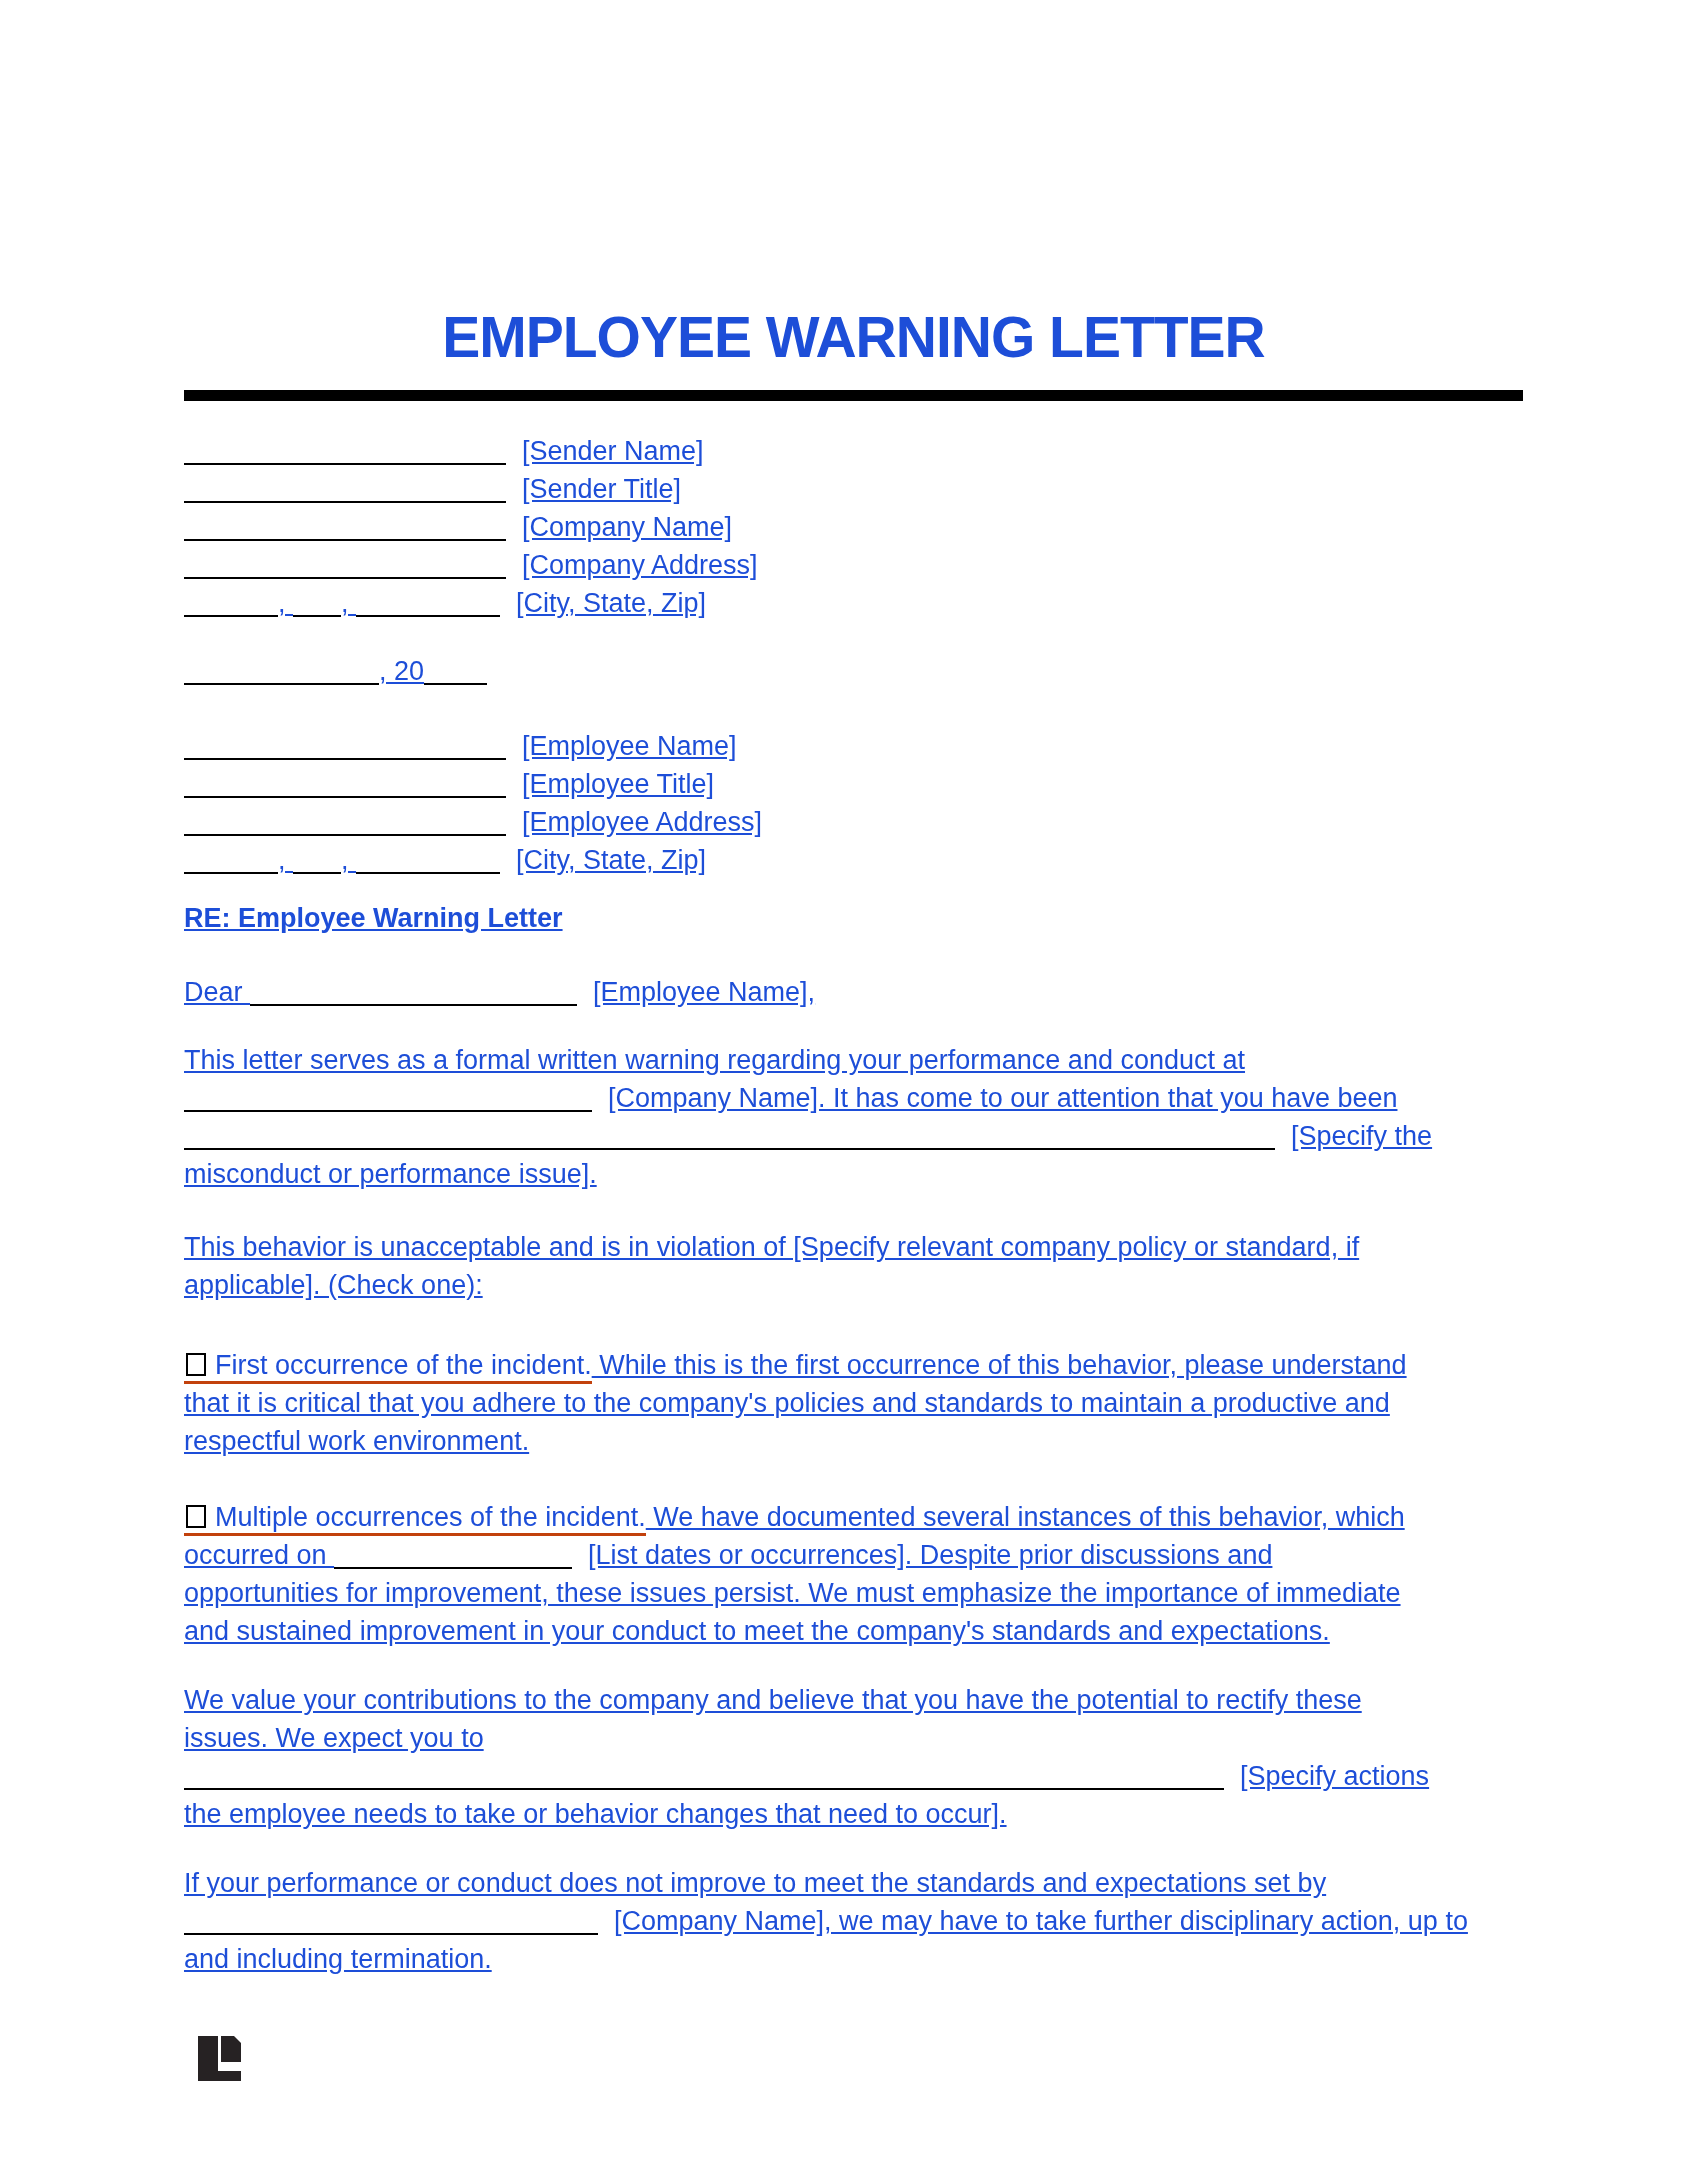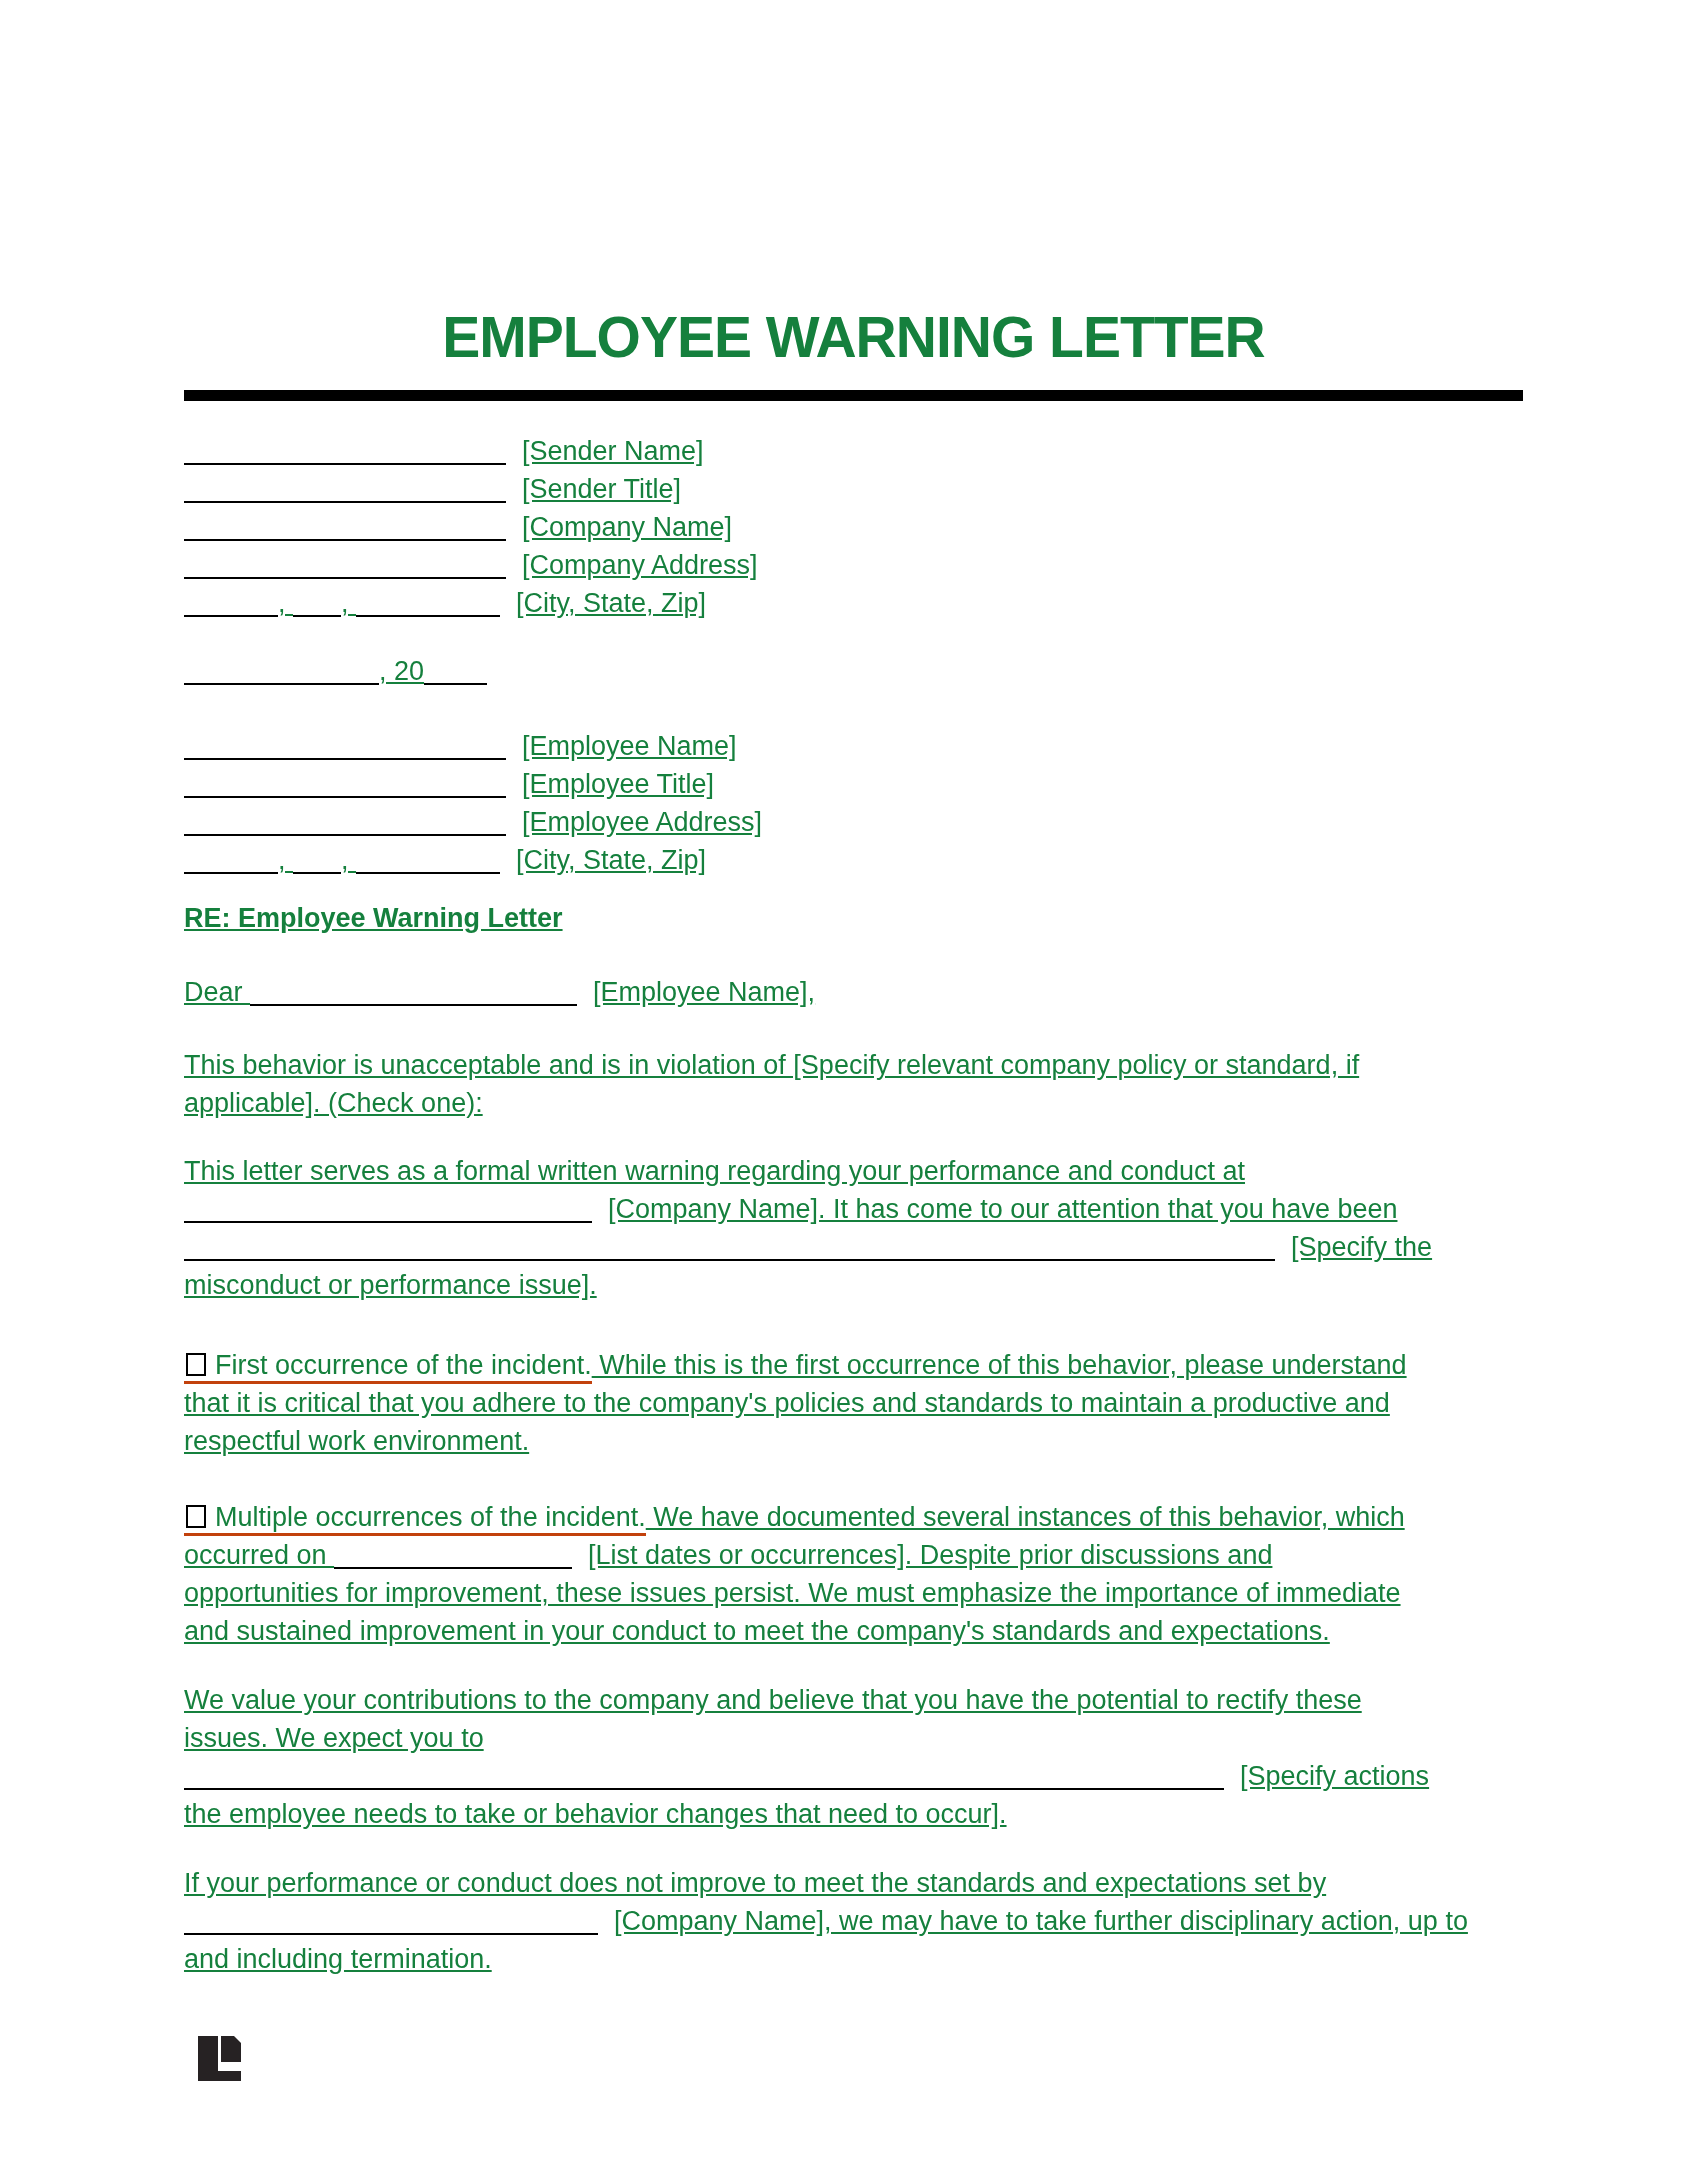--- a/index.html
+++ b/index.html
@@ -1,18 +1,18 @@
 <!DOCTYPE html>
 <html><head>
 <meta charset="utf-8">
 <style>
   html,body{margin:0;padding:0;background:#e8e8e8;}
   .page{
     width:1683px;height:2178px;background:#ffffff;position:relative;
-    font-family:"Liberation Sans","DejaVu Sans",sans-serif;color:#15803d;
+    font-family:"Liberation Sans","DejaVu Sans",sans-serif;color:#1d4ed8;
     margin:0 auto;overflow:hidden;
   }
   .content{position:absolute;left:184px;top:0;width:1339px;padding-top:307px;}
   .doc-title{
     margin:0;font-size:57px;line-height:61px;font-weight:700;
     text-align:center;letter-spacing:-1px;white-space:nowrap;
   }
   .title-rule{margin-top:22px;height:11px;background:#000;}
   .block{font-size:27px;text-decoration:underline;}
   .line{line-height:38px;white-space:pre;}
@@ -64,29 +64,29 @@
           <div class="line" data-name="text-line"><span class="blank" data-name="blank-field" style="width: 322px;"></span><span class="lbl" data-name="placeholder-label">[Employee Title]</span></div>
           <div class="line" data-name="text-line"><span class="blank" data-name="blank-field" style="width: 322px;"></span><span class="lbl" data-name="placeholder-label">[Employee Address]</span></div>
           <div class="line" data-name="text-line"><span class="blank" data-name="blank-field" style="width: 94px;"></span><span class="txt" data-name="text-run">, </span><span class="blank" data-name="blank-field" style="width: 48px;"></span><span class="txt" data-name="text-run">, </span><span class="blank" data-name="blank-field" style="width: 144px;"></span><span class="lbl" data-name="placeholder-label">[City, State, Zip]</span></div>
         </div>
         <div class="block" data-name="re-line">
           <div class="line" data-name="text-line"><span class="txt" data-name="text-run">RE: Employee Warning Letter</span></div>
         </div>
         <div class="block" data-name="dear-line">
           <div class="line" data-name="text-line"><span class="txt" data-name="text-run">Dear </span><span class="blank" data-name="blank-field" style="width: 327px;"></span><span class="lbl" data-name="placeholder-label">[Employee Name],</span></div>
         </div>
-        <div class="block" data-name="para-2">
-          <div class="line" data-name="text-line"><span class="txt" data-name="text-run">This behavior is unacceptable and is in violation of [Specify relevant company policy or standard, if</span></div>
-          <div class="line" data-name="text-line"><span class="txt" data-name="text-run">applicable]. (Check one):</span></div>
-        </div>
         <div class="block" data-name="para-1">
           <div class="line" data-name="text-line"><span class="txt" data-name="text-run">This letter serves as a formal written warning regarding your performance and conduct at</span></div>
           <div class="line" data-name="text-line"><span class="blank" data-name="blank-field" style="width: 408px;"></span><span class="lbl" data-name="placeholder-label">[Company Name]. It has come to our attention that you have been</span></div>
           <div class="line" data-name="text-line"><span class="blank" data-name="blank-field" style="width: 1091px;"></span><span class="lbl" data-name="placeholder-label">[Specify the</span></div>
           <div class="line" data-name="text-line"><span class="txt" data-name="text-run">misconduct or performance issue].</span></div>
+        </div>
+        <div class="block" data-name="para-2">
+          <div class="line" data-name="text-line"><span class="txt" data-name="text-run">This behavior is unacceptable and is in violation of [Specify relevant company policy or standard, if</span></div>
+          <div class="line" data-name="text-line"><span class="txt" data-name="text-run">applicable]. (Check one):</span></div>
         </div>
         <div class="block" data-name="para-3">
           <div class="line" data-name="text-line"><span class="uwrap" data-name="checkbox-option"><span class="chk" data-name="checkbox-icon"></span><span data-name="checkbox-option-label">First occurrence of the incident.</span></span><span class="txt" data-name="text-run"> While this is the first occurrence of this behavior, please understand</span></div>
           <div class="line" data-name="text-line"><span class="txt" data-name="text-run">that it is critical that you adhere to the company's policies and standards to maintain a productive and</span></div>
           <div class="line" data-name="text-line"><span class="txt" data-name="text-run">respectful work environment.</span></div>
         </div>
         <div class="block" data-name="para-4">
           <div class="line" data-name="text-line"><span class="uwrap" data-name="checkbox-option"><span class="chk" data-name="checkbox-icon"></span><span data-name="checkbox-option-label">Multiple occurrences of the incident.</span></span><span class="txt" data-name="text-run"> We have documented several instances of this behavior, which</span></div>
           <div class="line" data-name="text-line"><span class="txt" data-name="text-run">occurred on </span><span class="blank" data-name="blank-field" style="width: 238px;"></span><span class="lbl" data-name="placeholder-label">[List dates or occurrences]. Despite prior discussions and</span></div>
           <div class="line" data-name="text-line"><span class="txt" data-name="text-run">opportunities for improvement, these issues persist. We must emphasize the importance of immediate</span></div>

